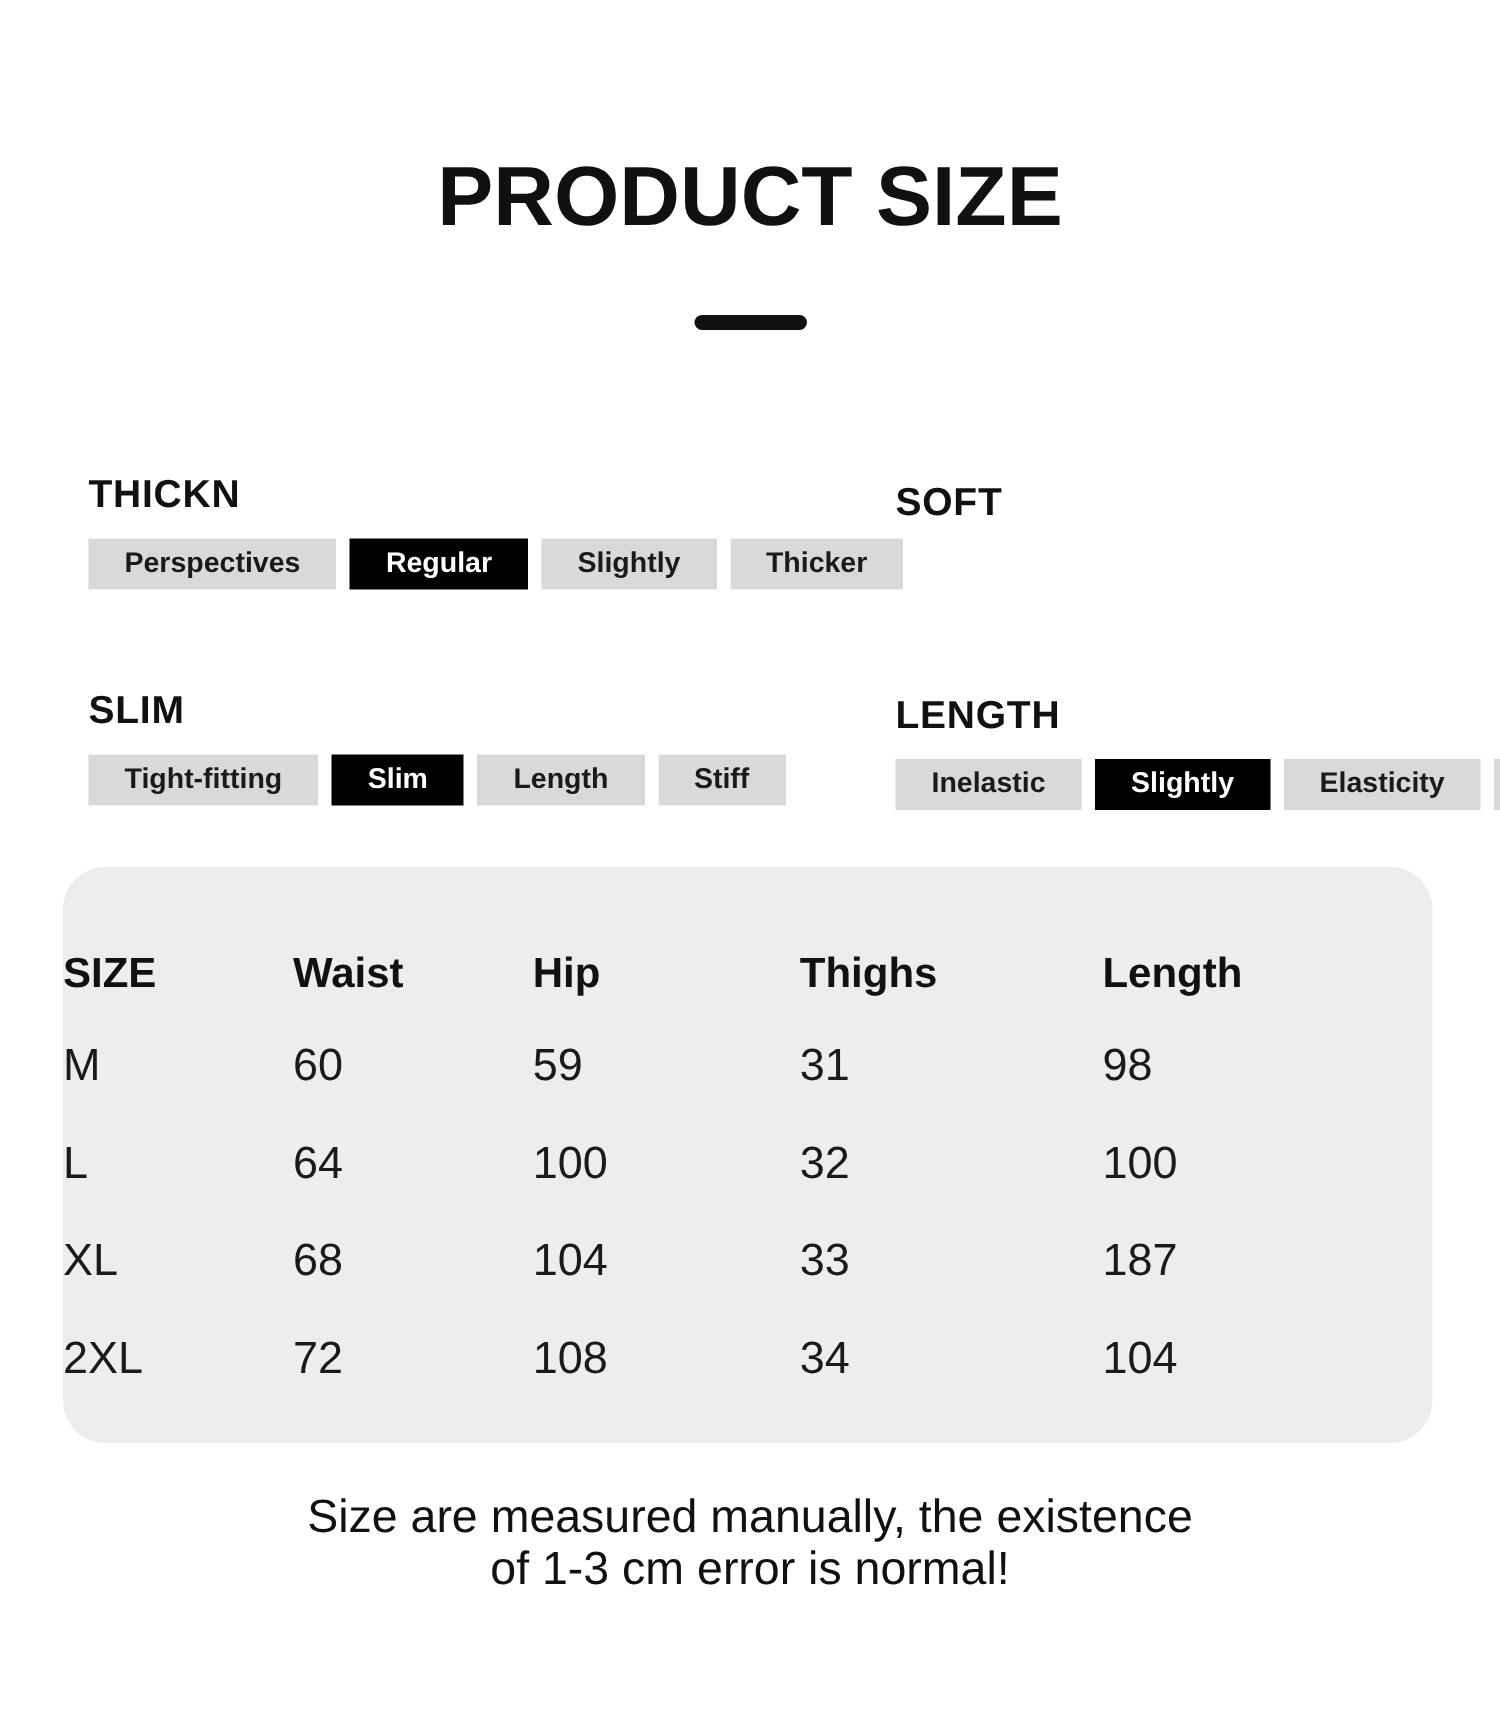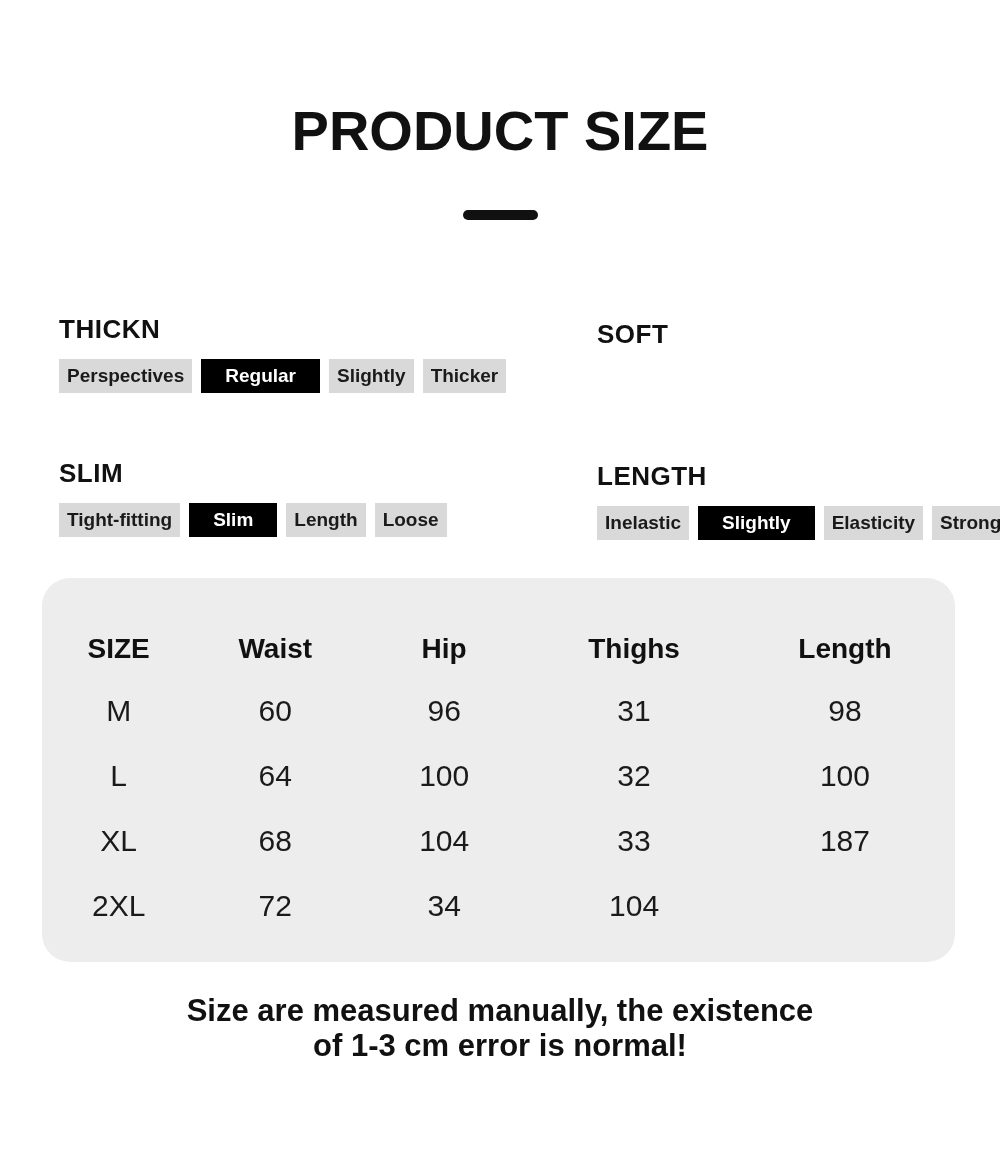--- a/index.html
+++ b/index.html
@@ -40,21 +40,21 @@
     color: #111111;
     margin-bottom: 14px;
     letter-spacing: 0.5px;
   }
   .chip-row { display: flex; gap: 9px; align-items: center; }
   .chip {
     background: #d9d9d9;
     color: #1a1a1a;
     font-size: 19px;
     font-weight: 700;
-    padding: 6px 8px;
+    padding: 6px 24px;
     line-height: 1.15;
     white-space: nowrap;
     cursor: default;
   }
   .chip.selected {
     background: #000000;
     color: #ffffff;
     padding: 6px 24px;
   }
   #group-thickn { left: 59px;  top: 314px; }
@@ -71,39 +71,39 @@
     border-radius: 28px;
     padding-top: 42px;
   }
   .size-grid-row {
     display: grid;
     grid-template-columns: 16.8% 17.5% 19.5% 22.1% 24.1%;
     align-items: center;
   }
   .size-grid-row.head { height: 58px; }
   .size-grid-row.body { height: 65px; }
-  .size-cell { text-align: center; }
+  .size-cell { text-align: left; }
   .size-grid-row.head .size-cell {
     font-size: 28px;
     font-weight: 700;
     color: #111111;
   }
   .size-grid-row.body .size-cell {
     font-size: 30px;
     font-weight: 400;
     color: #1a1a1a;
   }
 
   
   .footer-note {
     position: absolute;
     top: 993px; left: 0; width: 1000px;
     text-align: center;
     font-size: 31px;
-    font-weight: 700;
+    font-weight: 400;
     color: #111111;
     line-height: 35px;
   }
 </style>
 </head>
 <body>
 
 <div class="page-title">PRODUCT SIZE</div>
 <div class="title-underline"></div>
 
@@ -120,21 +120,21 @@
 <div class="attr-group" id="group-soft">
   <div class="attr-label">SOFT</div>
 </div>
 
 <div class="attr-group" id="group-slim">
   <div class="attr-label">SLIM</div>
   <div class="chip-row">
     <span class="chip">Tight-fitting</span>
     <span class="chip selected">Slim</span>
     <span class="chip">Length</span>
-    <span class="chip">Loose</span>
+    <span class="chip">Stiff</span>
   </div>
 </div>
 
 <div class="attr-group" id="group-length">
   <div class="attr-label">LENGTH</div>
   <div class="chip-row">
     <span class="chip">Inelastic</span>
     <span class="chip selected">Slightly</span>
     <span class="chip">Elasticity</span>
     <span class="chip">Strong</span>
@@ -145,41 +145,42 @@
   <div class="size-grid-row head">
     <div class="size-cell">SIZE</div>
     <div class="size-cell">Waist</div>
     <div class="size-cell">Hip</div>
     <div class="size-cell">Thighs</div>
     <div class="size-cell">Length</div>
   </div>
   <div class="size-grid-row body">
     <div class="size-cell">M</div>
     <div class="size-cell">60</div>
-    <div class="size-cell">96</div>
+    <div class="size-cell">59</div>
     <div class="size-cell">31</div>
     <div class="size-cell">98</div>
   </div>
   <div class="size-grid-row body">
     <div class="size-cell">L</div>
     <div class="size-cell">64</div>
     <div class="size-cell">100</div>
     <div class="size-cell">32</div>
     <div class="size-cell">100</div>
   </div>
   <div class="size-grid-row body">
     <div class="size-cell">XL</div>
     <div class="size-cell">68</div>
     <div class="size-cell">104</div>
     <div class="size-cell">33</div>
     <div class="size-cell">187</div>
   </div>
   <div class="size-grid-row body">
     <div class="size-cell">2XL</div>
     <div class="size-cell">72</div>
+    <div class="size-cell">108</div>
     <div class="size-cell">34</div>
     <div class="size-cell">104</div>
   </div>
 </div>
 
 <div class="footer-note">
   <div>Size are measured manually, the existence</div>
   <div>of 1-3 cm error is normal!</div>
 </div>
 

